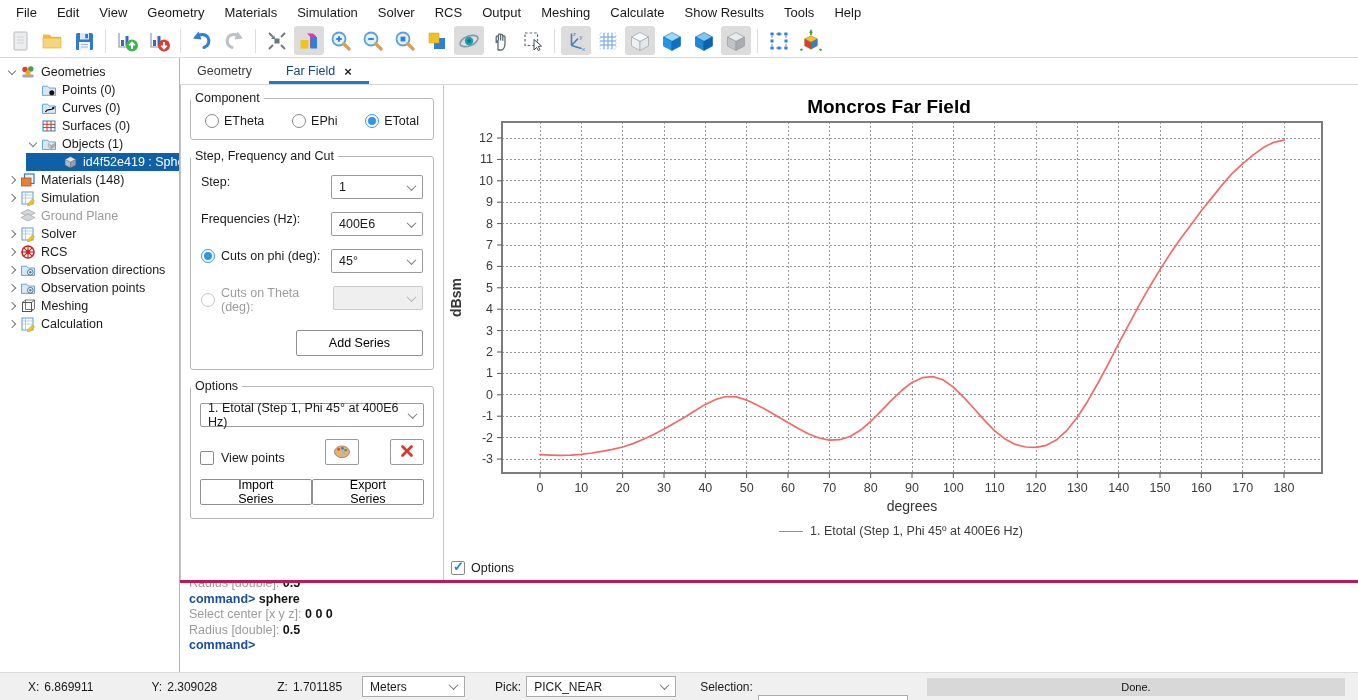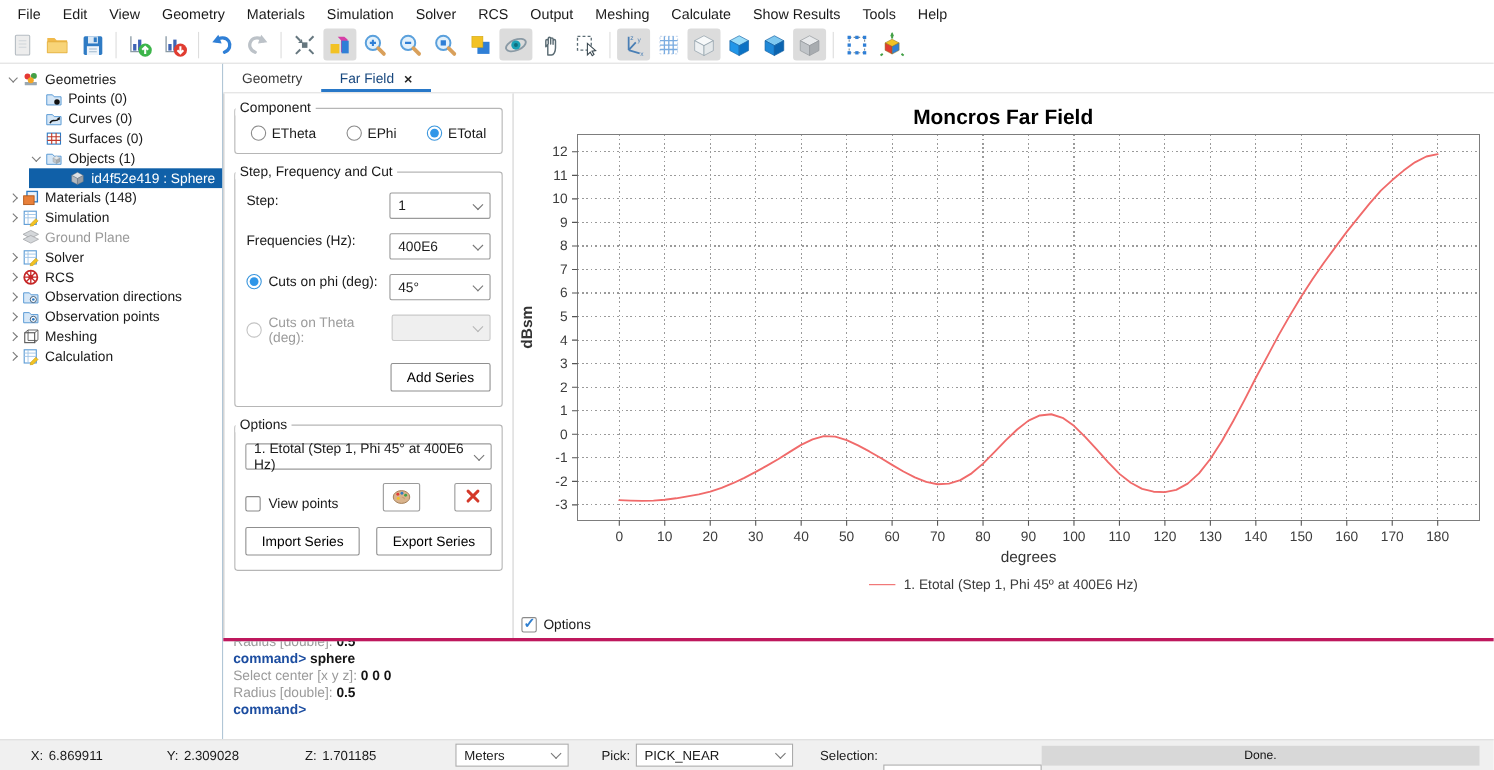--- a/index.html
+++ b/index.html
@@ -12,21 +12,21 @@
   .menu-item { padding:0 10px; cursor:default; }
 
   
   .toolbar { height:34px; display:flex; align-items:center; padding-left:4px; background:#fff; border-bottom:1px solid #d9d9d9; }
   .tbtn { width:30px; height:29px; display:flex; align-items:center; justify-content:center; border-radius:3px; margin:0 1px; }
   .tbtn.active { background:#dcdcdc; }
   .tsep { width:1px; height:24px; background:#dddddd; margin:0 5px; }
 
   
   .main { flex:1; display:flex; min-height:0; }
-  .sidebar { width:203px; border-right:1px solid #9fb8cc; background:#fff; padding-top:5px; overflow:hidden;text-align:center; }
+  .sidebar { width:180px; border-right:1px solid #9fb8cc; background:#fff; padding-top:5px; overflow:hidden;text-align:center; }
   .tree-row { height:18px; display:flex; align-items:center; font-size:12.5px; white-space:nowrap; }
   .tree-row.selected { background:linear-gradient(to right, transparent 26px, #1060a8 26px); color:#fff; }
   .tree-row.disabled { color:#9a9a9a; }
   .tree-arrow { width:16px; height:16px; display:flex; align-items:center; justify-content:center; flex:none; }
   .chev-right { width:6px; height:6px; border-right:1.4px solid #7a7a7a; border-bottom:1.4px solid #7a7a7a; transform:rotate(-45deg); }
   .chev-down  { width:6px; height:6px; border-right:1.4px solid #7a7a7a; border-bottom:1.4px solid #7a7a7a; transform:rotate(45deg); margin-top:-3px;}
   .tree-icon { width:16px; height:16px; margin-right:5px; flex:none; display:flex; align-items:center; }
 
   .right { flex:1; display:flex; flex-direction:column; min-width:0; }
 
@@ -48,21 +48,21 @@
   .radio.sel { border-color:#3a96dd; }
   .radio.sel::after { content:''; display:block; width:8px; height:8px; margin:2px; border-radius:50%; background:#2f96e8; }
   .radio.dis { border-color:#c4c4c4; }
   .frow { display:flex; align-items:flex-start; justify-content:space-between; margin:13px 10px; font-size:12.5px; }
   .frow .lab { display:flex; align-items:center; gap:6px; }
   .sel-box { width:92px; height:24px; border:1px solid #9a9a9a; border-radius:2px; background:#fff; display:flex; align-items:center; justify-content:space-between; padding:0 7px; font-size:12.5px; }
   .sel-box.disabled { background:#efefef; border-color:#c9c9c9; }
   .sel-chev { width:7px; height:7px; border-right:1.5px solid #777; border-bottom:1.5px solid #777; transform:rotate(45deg) translate(-1px,-1px); flex:none; }
   .sel-box.disabled .sel-chev { border-color:#b5b5b5; }
   .dis-text { color:#9c9c9c; }
-  .btn { height:26px; border:1px solid #8f8f8f; border-radius:2px; background:#fff; font-size:12.5px; font-family:inherit; padding:0 14px; display:inline-flex; align-items:center; }
+  .btn { height:26px; border:1px solid #8f8f8f; border-radius:2px; background:#fff; font-size:12.5px; font-family:inherit; padding:0 32px; display:inline-flex; align-items:center; }
   .add-series-row { display:flex; justify-content:flex-end; margin:16px 10px 13px 10px; }
   .series-select { margin:16px 9px 0 9px; }
   .sel-box.full { width:auto; display:flex; }
   .vp-row { display:flex; align-items:flex-end; margin:12px 9px; font-size:12.5px; }
   .icon-btn { width:34px; height:26px; border:1px solid #9a9a9a; border-radius:2px; background:#fff; display:flex; align-items:center; justify-content:center; }
   .ie-row { display:flex; justify-content:space-between; margin:14px 9px 13px 9px; }
   .checkbox { width:14px; height:14px; border:1px solid #8a8a8a; background:#fff; border-radius:2px; position:relative; flex:none; }
   .checkbox.checked::after { content:'✓'; position:absolute; left:1px; top:-3px; color:#2f7fd0; font-size:13px; font-weight:bold; }
 
   
@@ -832,21 +832,21 @@
       <span>6.869911</span>
     </span>
     <span class="sb-group" style="margin-left:58px;">
       <span>Y:</span>
       <span>2.309028</span>
     </span>
     <span class="sb-group" style="margin-left:60px;">
       <span>Z:</span>
       <span>1.701185</span>
     </span>
-    <span class="sb-select" style="margin-left:72px; width:103px;gap:43px;">
+    <span class="sb-select" style="margin-left:20px; width:103px;gap:43px;">
       <span>Meters</span>
       <span class="sel-chev"></span>
     </span>
     <span class="sb-group" style="margin-left:30px;">
       <span>Pick:</span>
     </span>
     <span class="sb-select" style="margin-left:5px; width:150px;">
       <span>PICK_NEAR</span>
       <span class="sel-chev"></span>
     </span>

